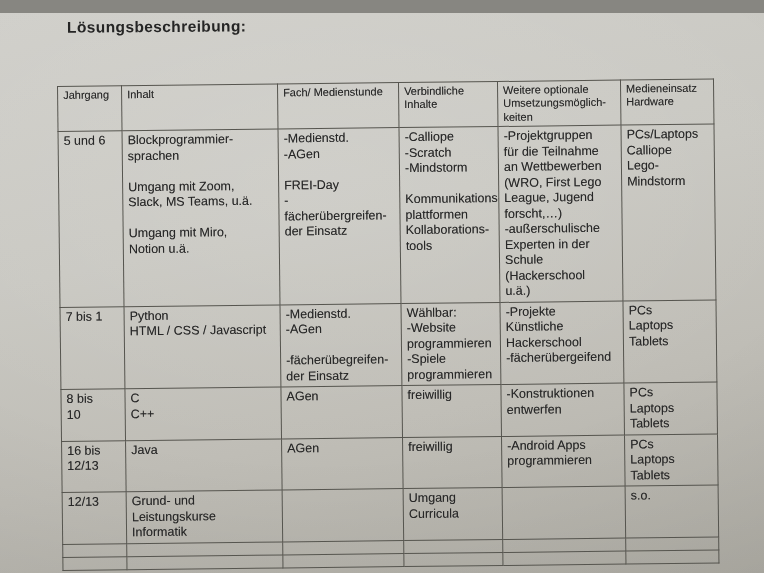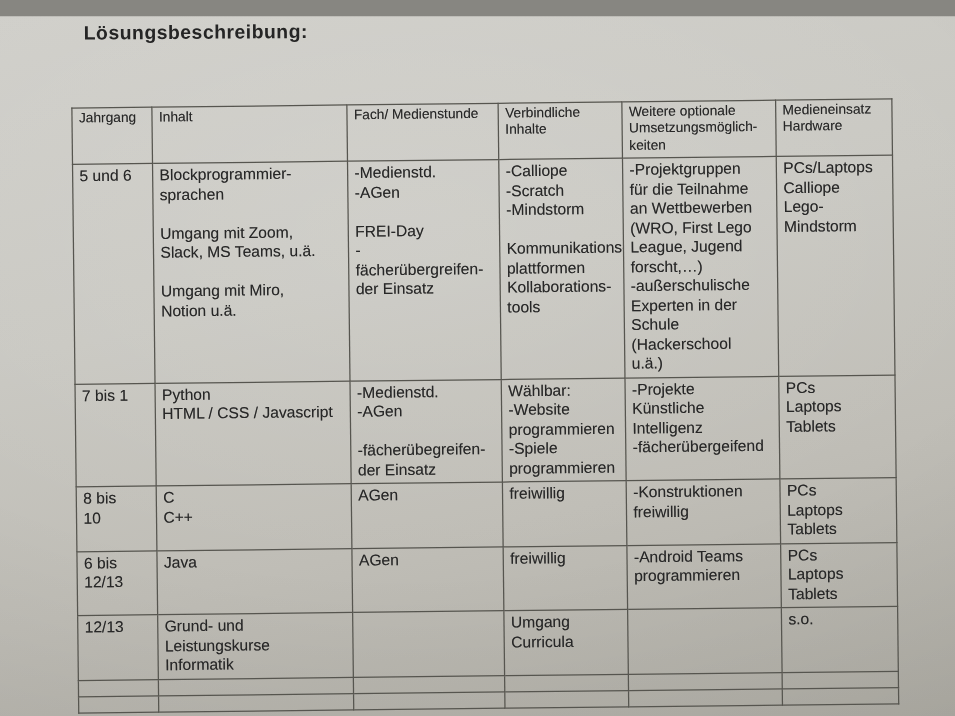--- a/index.html
+++ b/index.html
@@ -144,46 +144,46 @@
 
 -fächerübegreifen-
 der Einsatz</td>
       <td>Wählbar:
 -Website
 programmieren
 -Spiele
 programmieren</td>
       <td>-Projekte
 Künstliche
-Intelligenz
+Hackerschool
 -fächerübergeifend</td>
       <td>PCs
 Laptops
 Tablets</td>
     </tr>
     <tr style="height:46px">
       <td>8 bis
 10</td>
       <td>C
 C++</td>
       <td>AGen</td>
       <td>freiwillig</td>
       <td>-Konstruktionen
-freiwillig</td>
+entwerfen</td>
       <td>PCs
 Laptops
 Tablets</td>
     </tr>
     <tr style="height:45px">
-      <td>6 bis
+      <td>16 bis
 12/13</td>
       <td>Java</td>
       <td>AGen</td>
       <td>freiwillig</td>
-      <td>-Android Teams
+      <td>-Android Apps
 programmieren</td>
       <td>PCs
 Laptops
 Tablets</td>
     </tr>
     <tr style="height:50px">
       <td>12/13</td>
       <td>Grund- und
 Leistungskurse
 Informatik</td>

